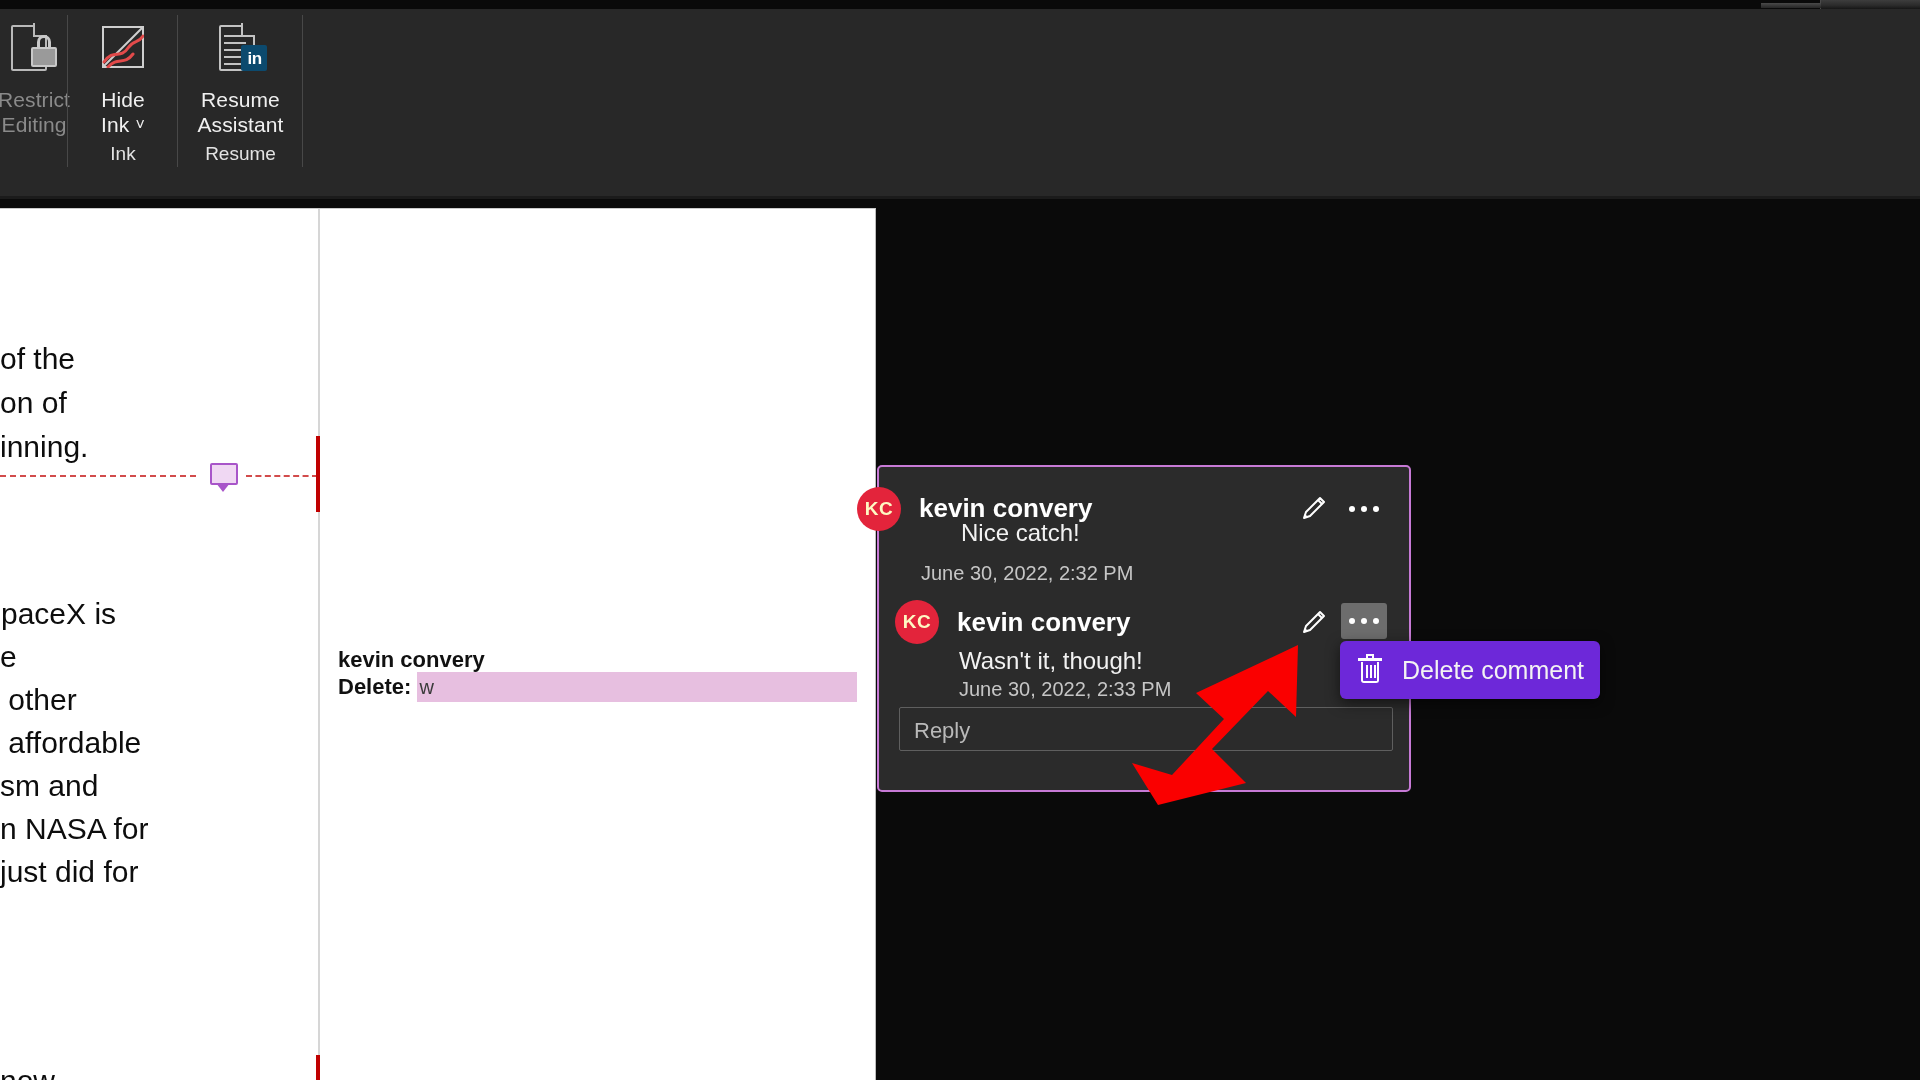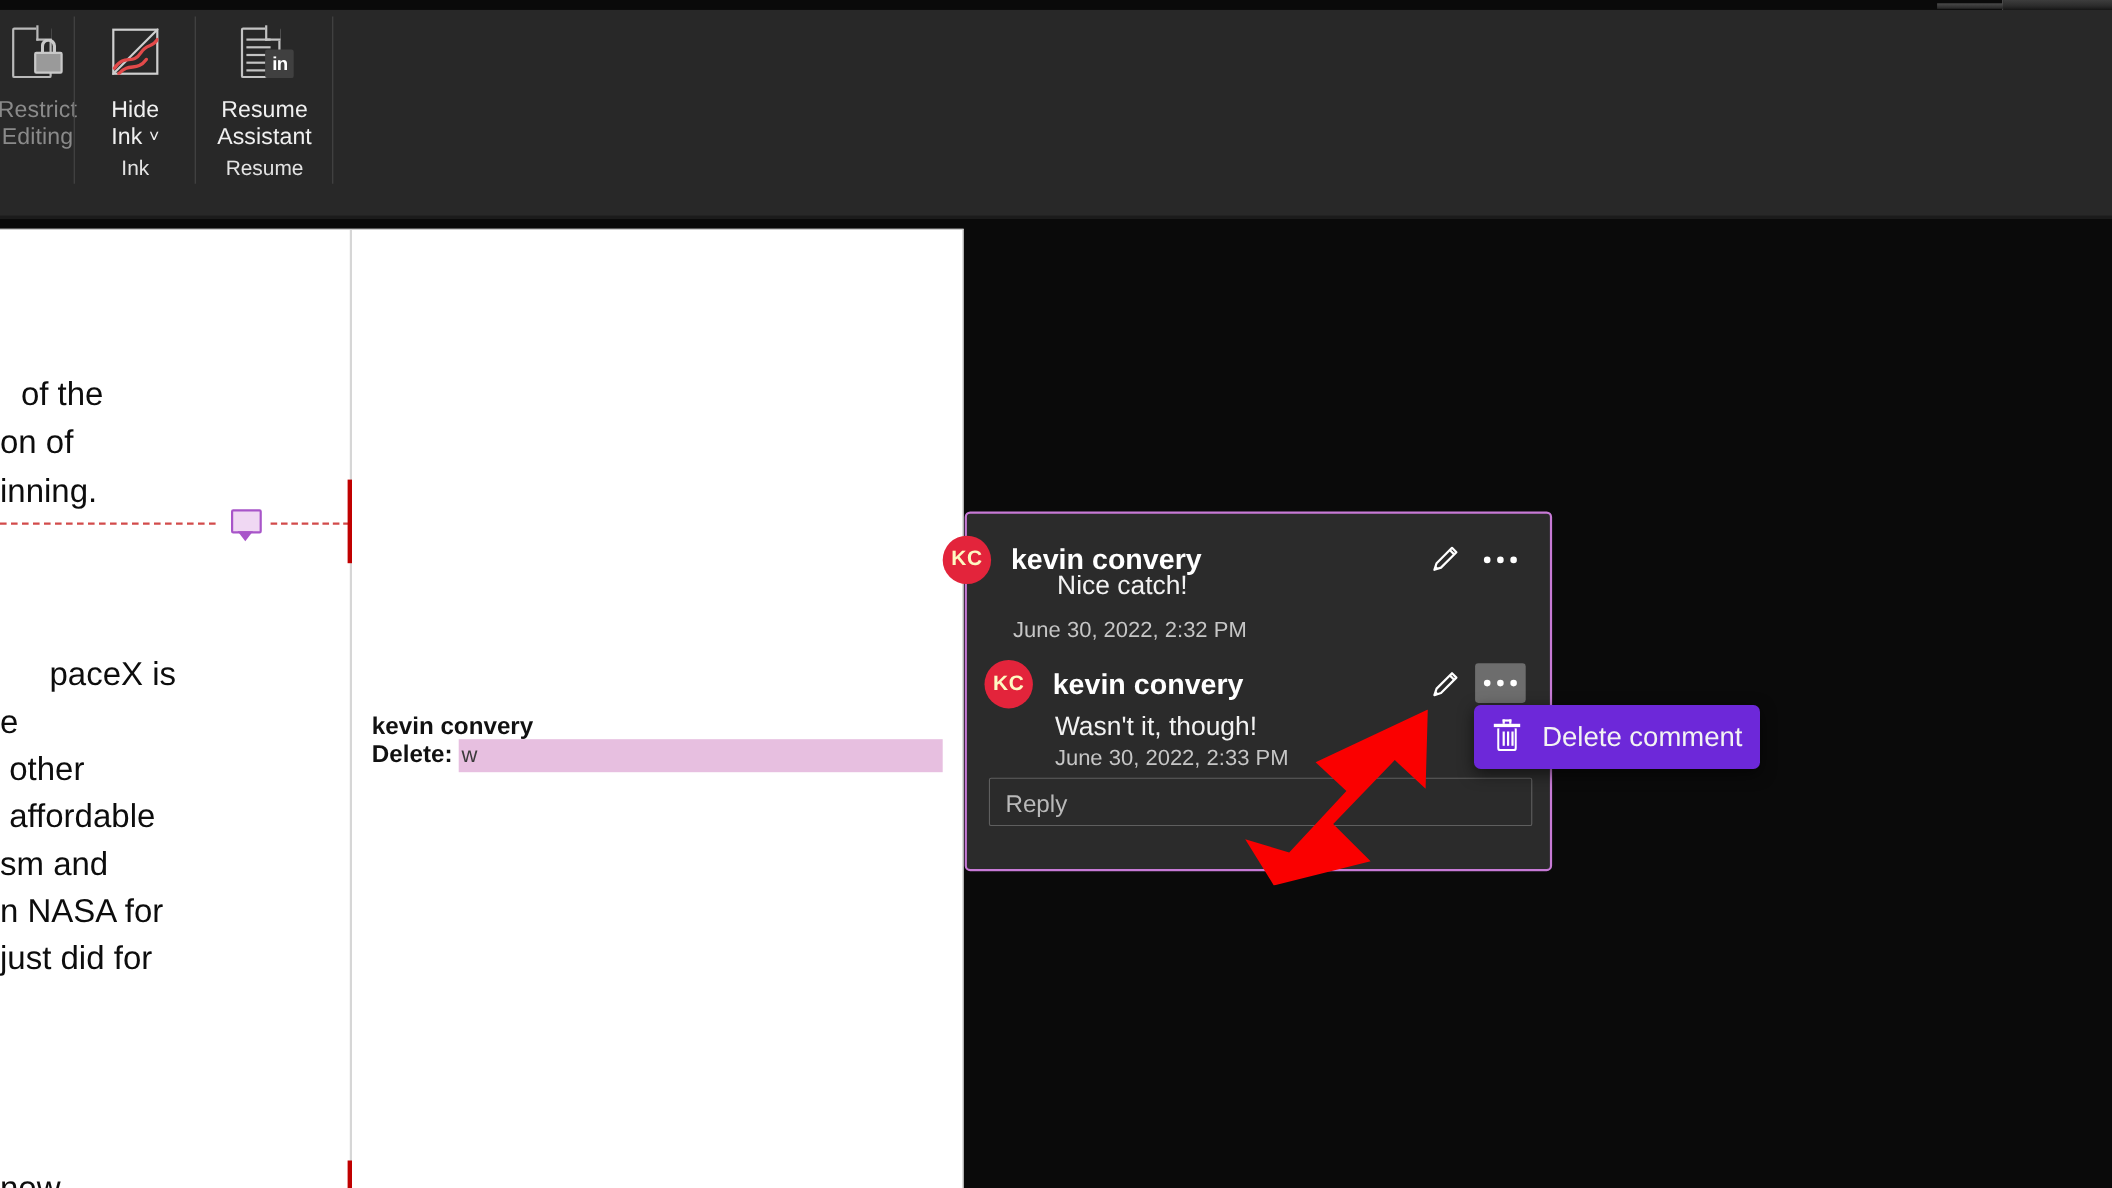--- a/index.html
+++ b/index.html
@@ -93,21 +93,21 @@
     border: 2px solid #c3c3c3; border-radius: 2px;
   }
   .ico-doc-fold {
     position:absolute; left: 28px; top: 0px; width: 14px; height: 14px;
     background:#282828; border-left:2px solid #c3c3c3; border-bottom:2px solid #c3c3c3;
   }
   .ico-doc-lines { position:absolute; left: 11px; top: 12px; }
   .ico-doc-lines i { display:block; width: 22px; height: 2px; background:#c3c3c3; margin-bottom: 5px; }
   .ico-li {
     position:absolute; left: 28px; top: 22px; width: 26px; height: 26px;
-    background: #404040; border-radius: 2px; color:#fff;
+    background: #0c4a6e; border-radius: 2px; color:#fff;
     font-family: "Liberation Sans", sans-serif; font-weight: bold; font-size: 17px;
     text-align:center; line-height: 27px; letter-spacing:-.5px;
   }
   .chev { display:inline-block; margin-left:6px; font-size:16px; vertical-align: 2px; }
 
   
   .page {
     position: absolute; left: 0; top: 208px; width: 876px; height: 872px;
     background: #ffffff;
     border-top: 1px solid #c9c9c9;
@@ -302,25 +302,25 @@
 
     </div>
     <div class="ribbon-bottom-line"></div>
   </div>
 
   <div class="page">
 
     <div class="page-divider"></div>
 
     <div class="doc-text">
-      <div class="doc-line" style="position:absolute;left:0;top:128px;padding-left:19px;">of the</div>
+      <div class="doc-line" style="position:absolute;left:0;top:128px;">of the</div>
       <div class="doc-line" style="position:absolute;left:0;top:172px;">on of</div>
       <div class="doc-line" style="position:absolute;left:0;top:216px;">inning.</div>
 
-      <div class="doc-line" style="position:absolute;left:13px;top:383px;padding-left:32px;">paceX is</div>
+      <div class="doc-line" style="position:absolute;left:1px;top:383px;">paceX is</div>
       <div class="doc-line" style="position:absolute;left:0;top:426px;">e</div>
       <div class="doc-line" style="position:absolute;left:0;top:469px;"> other</div>
       <div class="doc-line" style="position:absolute;left:0;top:512px;"> affordable</div>
       <div class="doc-line" style="position:absolute;left:0;top:555px;">sm and</div>
       <div class="doc-line" style="position:absolute;left:0;top:598px;">n NASA for</div>
       <div class="doc-line" style="position:absolute;left:0;top:641px;">just did for</div>
       <div class="doc-line" style="position:absolute;left:0;top:850px;">now</div>
     </div>
 
     <div class="anchor-dash" style="left:0px; top:266px; width:196px;"></div>

